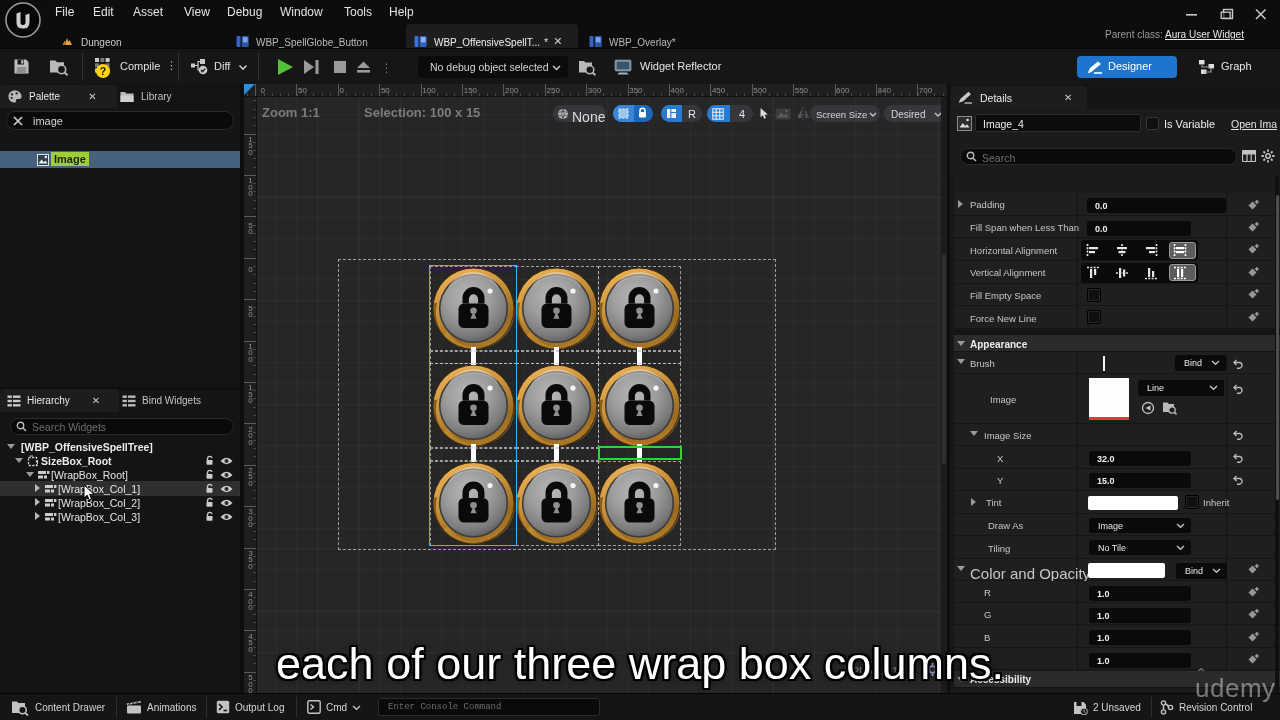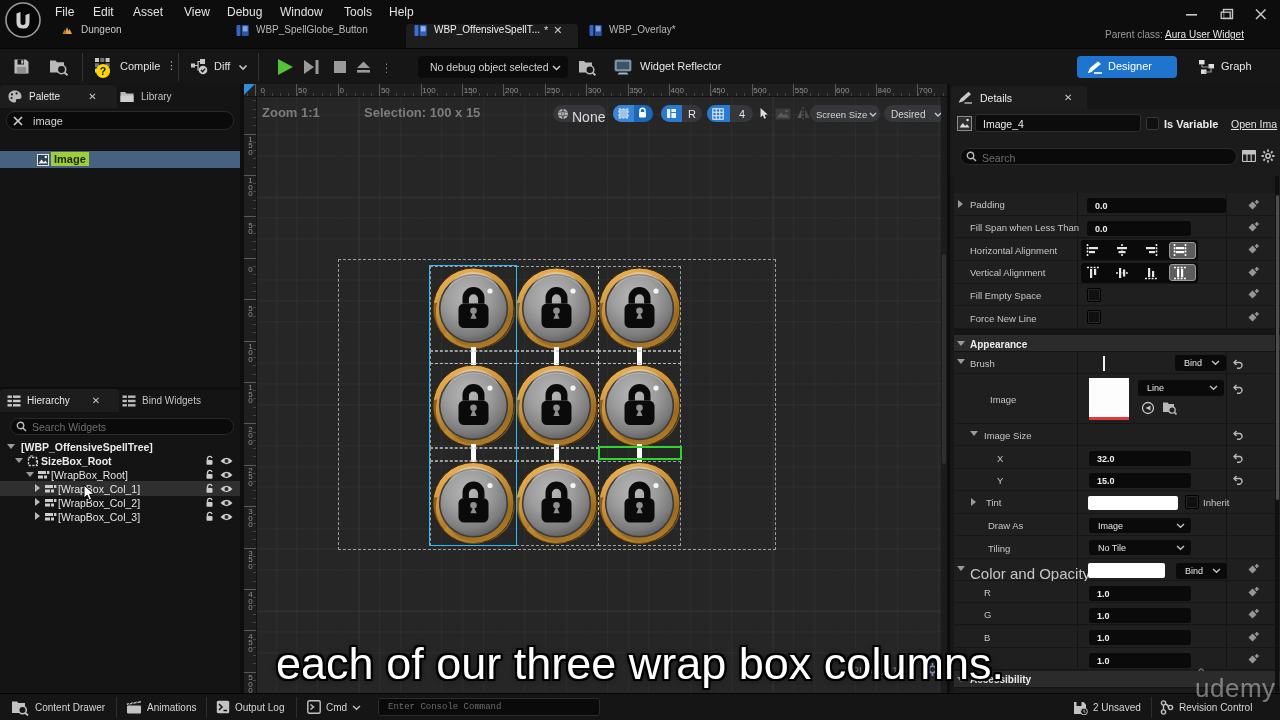--- a/index.html
+++ b/index.html
@@ -6,21 +6,21 @@
   body { font-family:"Liberation Sans", sans-serif; color:#cfcfcf; font-size:10px; }
   #app { position:absolute; left:0; top:0; width:1280px; height:720px; background:#0e0e0e; }
   .abs { position:absolute; }
   svg { display:block; }
 
   
   #titlebar { position:absolute; left:0; top:0; width:1280px; height:48px; background:#0d0d0d; }
   .menuitem { position:absolute; top:3px; height:18px; line-height:18px; color:#e3e3e3; font-size:12px; }
 
   
-  .toptab { position:absolute; top:24px; height:24px; display:flex; align-items:flex-start; color:#b9b9b9; font-size:10px; }
+  .toptab { position:absolute; top:24px; height:24px; display:flex; align-items:flex-end; color:#b9b9b9; font-size:10px; }
   .toptab.active { background:#1d1d1d; border-radius:4px 4px 0 0; color:#efefef; }
 
   
   #toolbar { position:absolute; left:0; top:48px; width:1280px; height:36px; background:#161616; border-top:1px solid #060606; }
   .tsep { position:absolute; top:4px; width:1px; height:28px; background:#323232; }
   .tbtext { position:absolute; color:#e0e0e0; font-size:11px; top:11px; }
 
   
   #leftpanel { position:absolute; left:0; top:84px; width:240px; height:609px; background:#141414; }
   #rightpanel { position:absolute; left:950px; top:84px; width:330px; height:609px; background:#151515; }
@@ -577,21 +577,21 @@
 
     <div class="abs" style="left:7px;top:32px;width:15px;height:15px;border:1px solid #8a8a8a;background:#2e2e2e">
       <svg width="13" height="13" viewBox="0 0 13 13">
           <circle cx="9.6" cy="3" r="1.2" fill="#e8e8e8"></circle>
           <path d="M1.5 10.5 L4.8 6 L7.2 9 L9 7.2 L11.5 10.5 Z" fill="#dcdcdc"></path>
         </svg>
     </div>
     <div class="abs" style="left:25px;top:30px;width:166px;height:18px;background:#0c0c0c;border:1px solid #2e2e2e;border-radius:3px"></div>
     <div class="abs" style="left:33px;top:34px;font-size:10.5px;color:#ececec">Image_4</div>
     <div class="abs" style="left:196px;top:33px;width:13px;height:13px;background:#101010;border:1px solid #383838;border-radius:2px"></div>
-    <div class="abs" style="left:214px;top:34px;font-size:11px;font-weight:bold;color:#ececec">Is Variable</div>
+    <div class="abs" style="left:214px;top:34px;font-size:11px;font-weight:normal;color:#ececec">Is Variable</div>
     <div class="abs" style="left:281px;top:34px;font-size:10.5px;color:#e2e2e2;text-decoration:underline;white-space:nowrap">Open Ima</div>
 
     <div class="searchbox" style="left:10px;top:64px;width:277px;height:17px"></div>
     <svg class="abs" style="left:16px;top:67px" width="11" height="11" viewBox="0 0 11 11">
         <circle cx="4.5" cy="4.5" r="3.2" fill="none" stroke="#b9b9b9" stroke-width="1.4"></circle>
         <path d="M7 7 L10 10" stroke="#b9b9b9" stroke-width="1.5"></path>
       </svg>
     <div class="abs" style="left:32px;top:68px;font-size:10.5px;color:#6e6e6e">Search</div>
     <svg class="abs" style="left:292px;top:66px" width="14" height="12" viewBox="0 0 14 12">
         <rect x="0.5" y="0.5" width="13" height="11" rx="1" fill="none" stroke="#c3c3c3" stroke-width="1.2"></rect>

